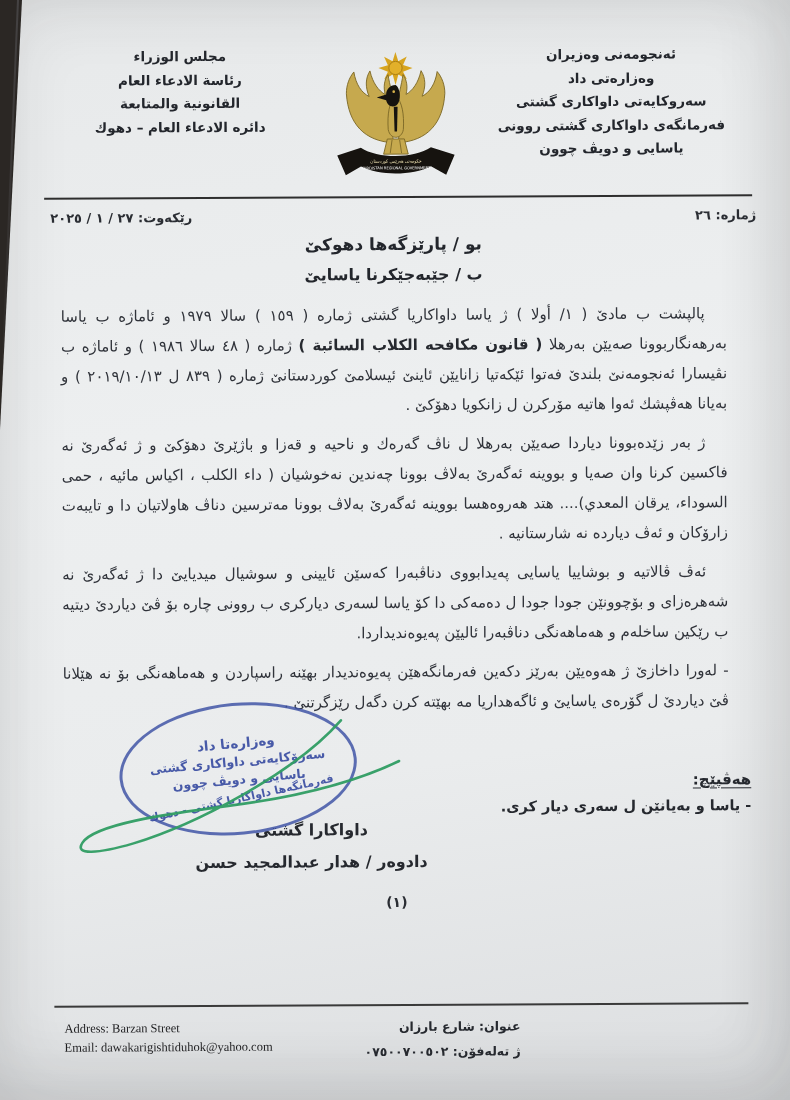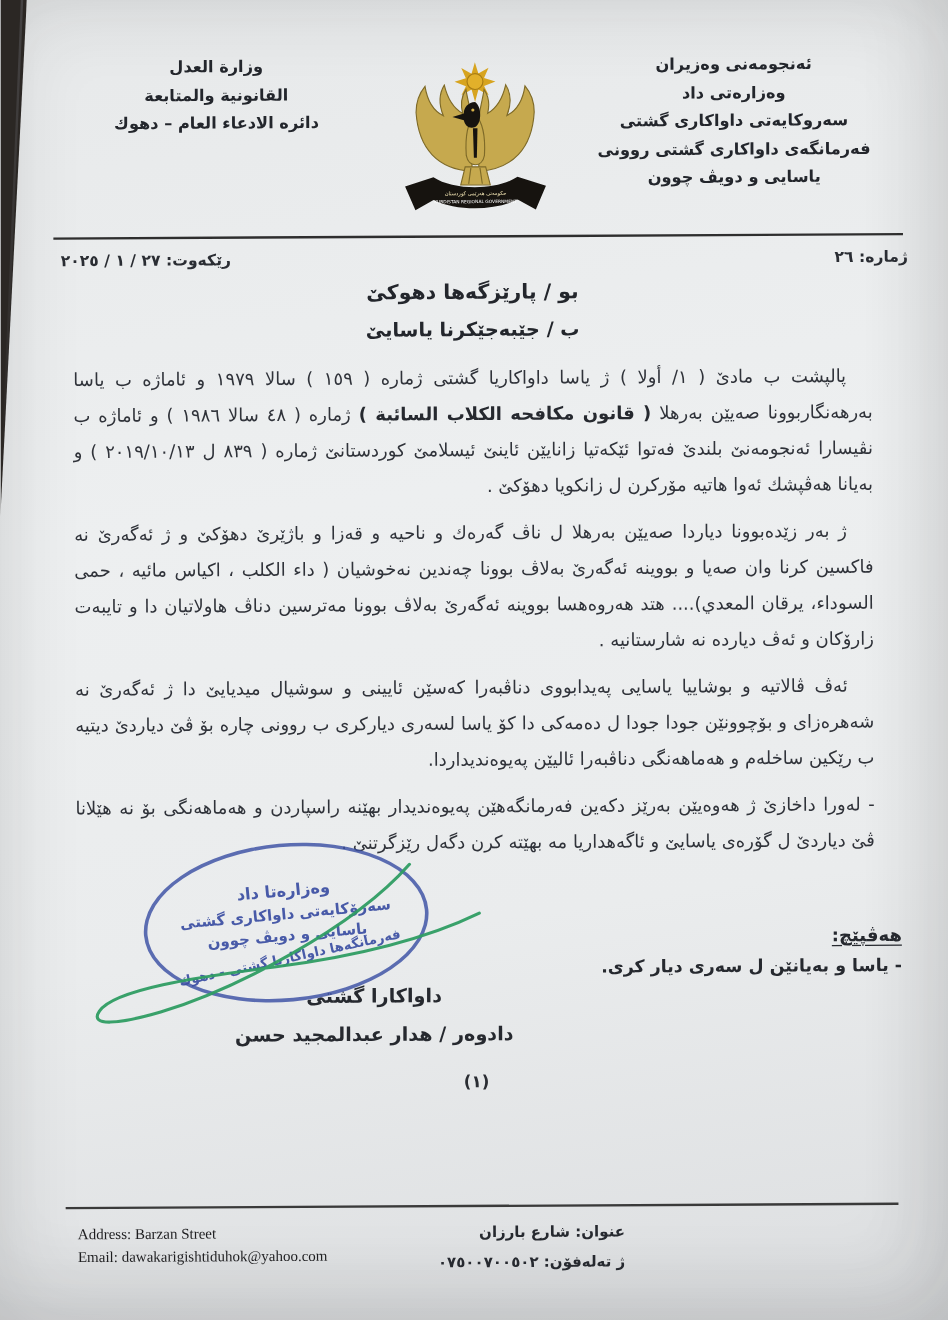--- a/index.html
+++ b/index.html
@@ -112,21 +112,22 @@
 
             <g>
               <path fill="#16130f" d="M13 111 L38 103 C 56 115, 94 115, 112 103 L137 111 L128 132 L112 123 C 92 133, 58 133, 38 123 L22 132 Z"></path>
               <text x="75" y="119" font-size="4.6" fill="#f3e6b5" text-anchor="middle">حكومه‌تی هه‌رێمی كوردستان</text>
               <text x="75" y="126" font-size="3.9" fill="#ffffff" text-anchor="middle">KURDISTAN REGIONAL GOVERNMENT</text>
             </g>
           </svg>
         </div>
 
         <div class="hdr-col">
-          <div>وزارة العدل</div>
+          <div>مجلس الوزراء</div>
+          <div>رئاسة الادعاء العام</div>
           <div>القانونية والمتابعة</div>
           <div>دائره الادعاء العام – دهوك</div>
         </div>
       </div>
       <div class="hdr-rule"></div>
 
       <div class="refrow">
         <div>
           <span>ژماره:</span>
           <span>٢٦</span>

